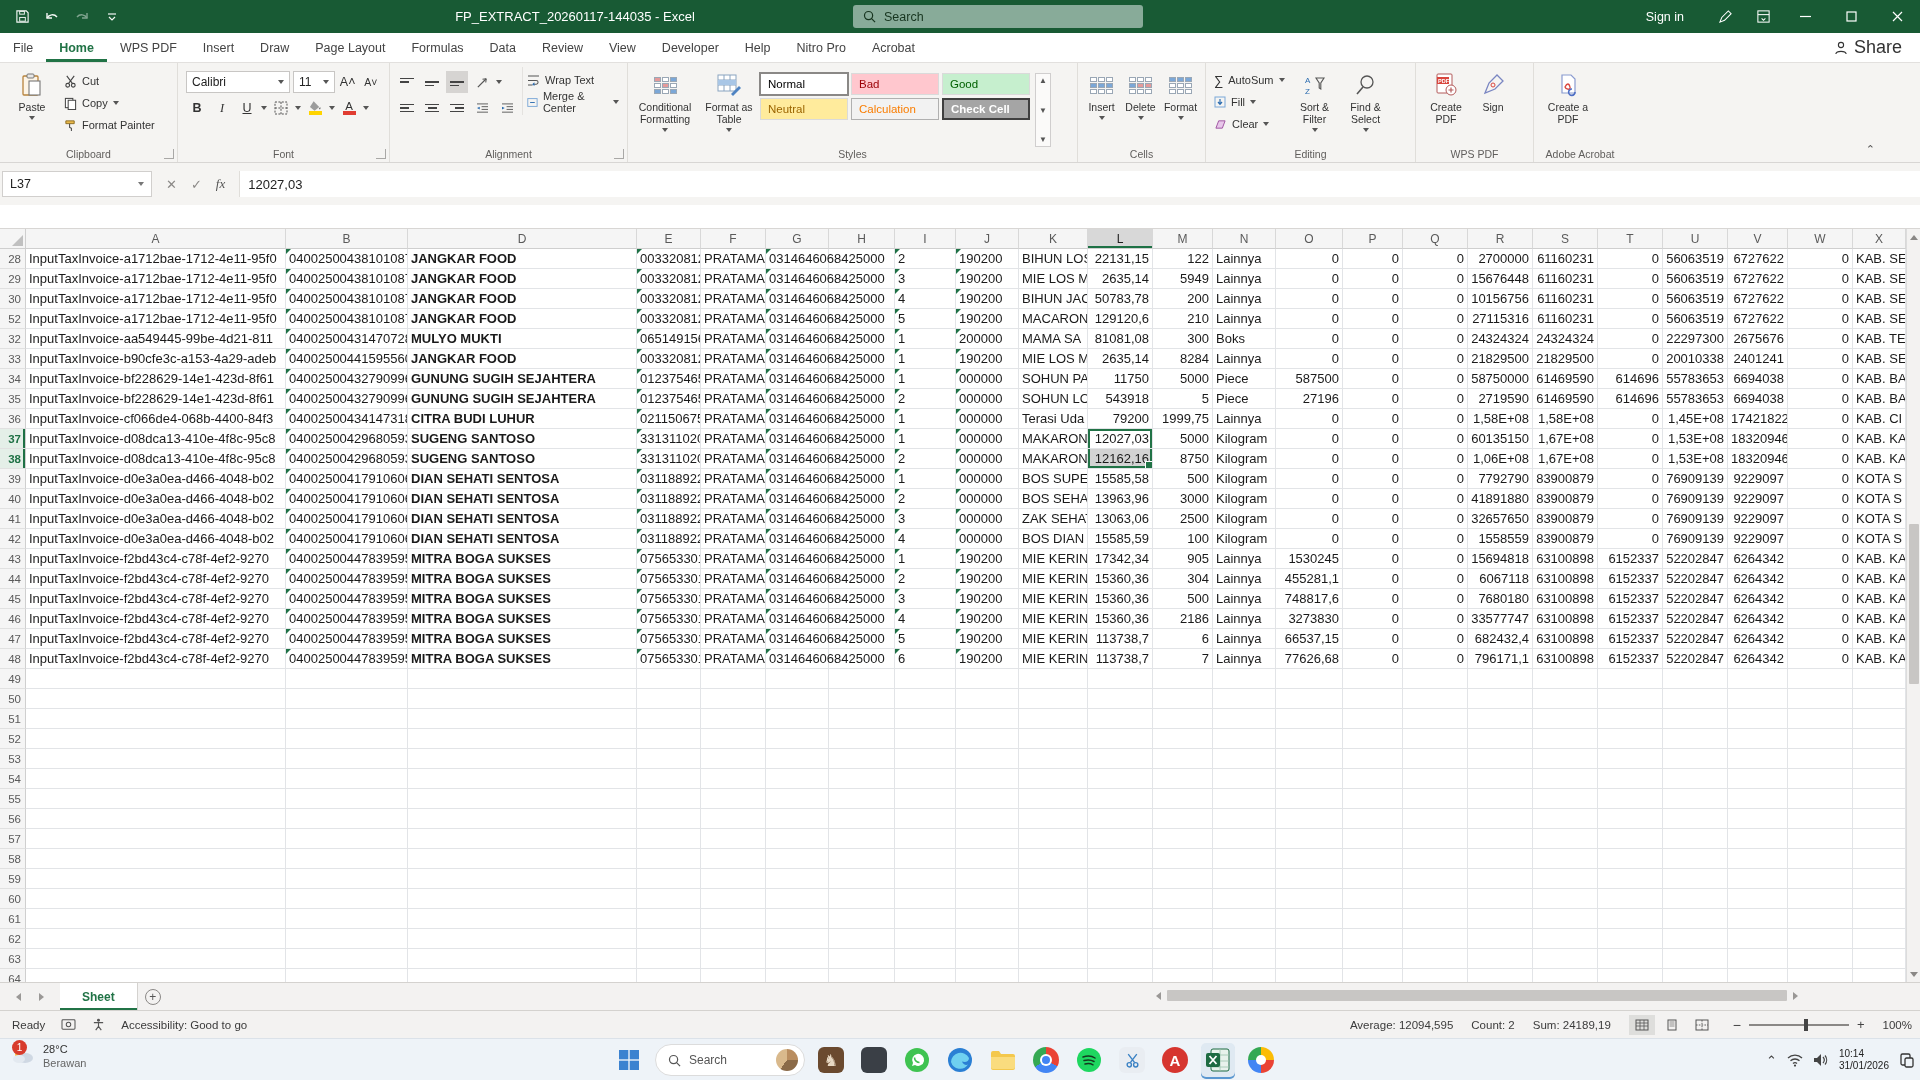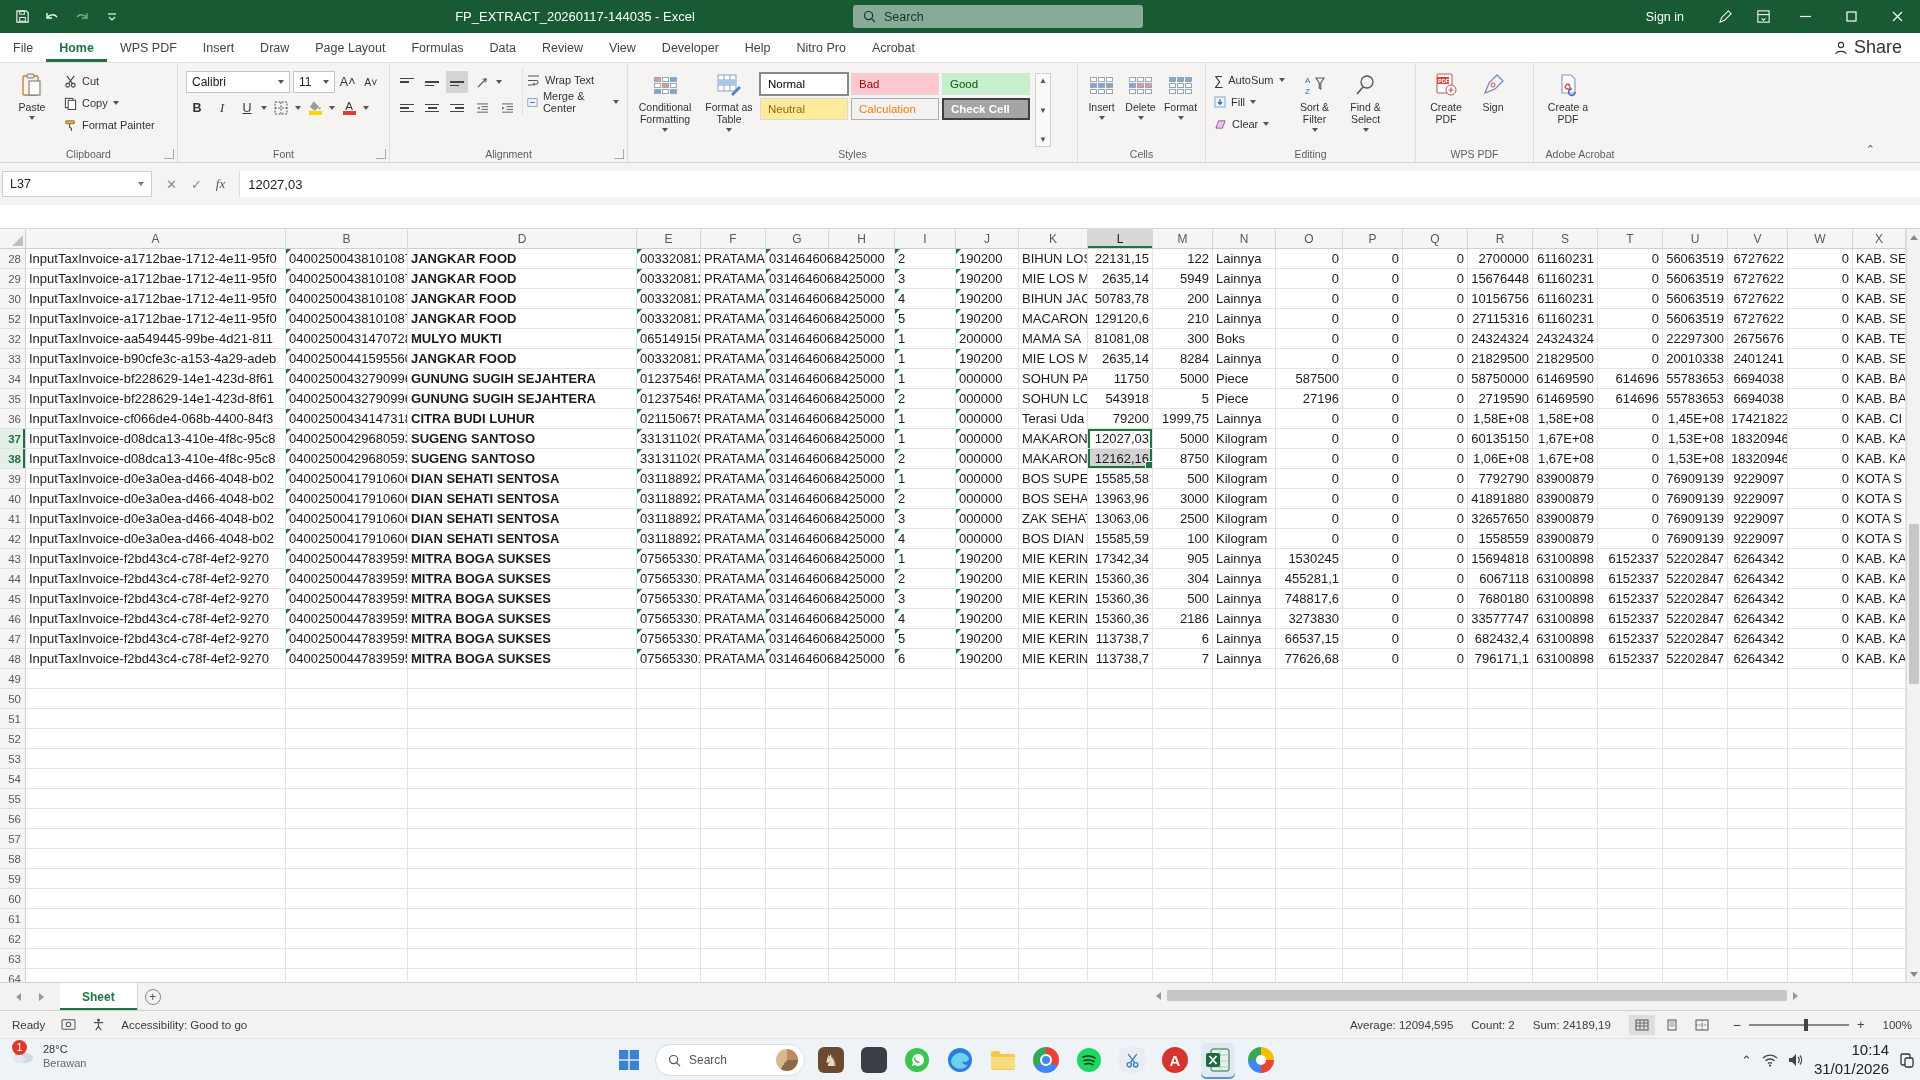--- a/index.html
+++ b/index.html
@@ -118,21 +118,21 @@
   .weather { position:absolute; left:10px; top:3px; display:flex; align-items:center; gap:7px; }
   .weather .badge { position:absolute; left:2px; top:-2px; width:15px; height:15px; border-radius:50%; background:#d83b2c; color:#fff; font-size:10px; display:flex; align-items:center; justify-content:center; z-index:2; }
   .weather .wtext { font-size:11px; color:#333; line-height:1.3; }
   .tb-center { position:absolute; left:612px; top:4px; display:flex; align-items:center; gap:9px; }
   .tb-icon { width:34px; height:34px; display:flex; align-items:center; justify-content:center; border-radius:5px; position:relative; }
   .tb-icon.active { background:#dfe9f2; box-shadow:0 2px 0 #5a97d0; }
   .searchpill { width:150px; height:32px; background:#fff; border:1px solid #dcdcdc; border-radius:16px; display:flex; align-items:center; gap:8px; padding:0 6px 0 12px; font-size:12px; color:#555; }
   .searchpill .bing { margin-left:auto; width:22px; height:22px; border-radius:50%; background:conic-gradient(#b98d5f 0 25%, #8a6a48 25% 60%, #d9b98c 60% 100%); }
   .tray { position:absolute; right:6px; top:0; height:42px; display:flex; align-items:center; gap:10px; }
   .tray .glyph { color:#444; font-size:13px; }
-  .clock { text-align:right; font-size:15px; color:#222; line-height:1.25; }
+  .clock { text-align:left; font-size:10px; color:#222; line-height:1.25; }
   .ci { width:26px; height:26px; border-radius:6px; }
 
   svg { display:block; }
 </style>
 </head>
 <body>
 
 <div id="app">
 
   <div class="titlebar">

